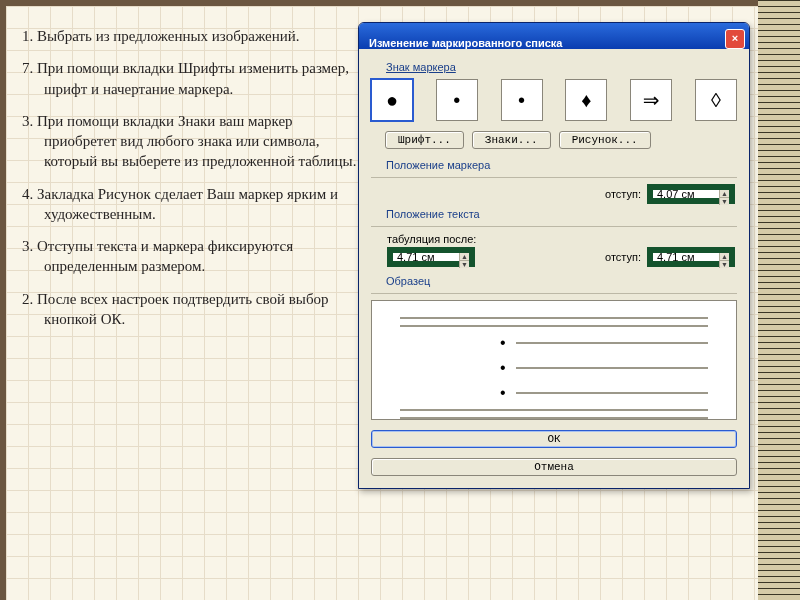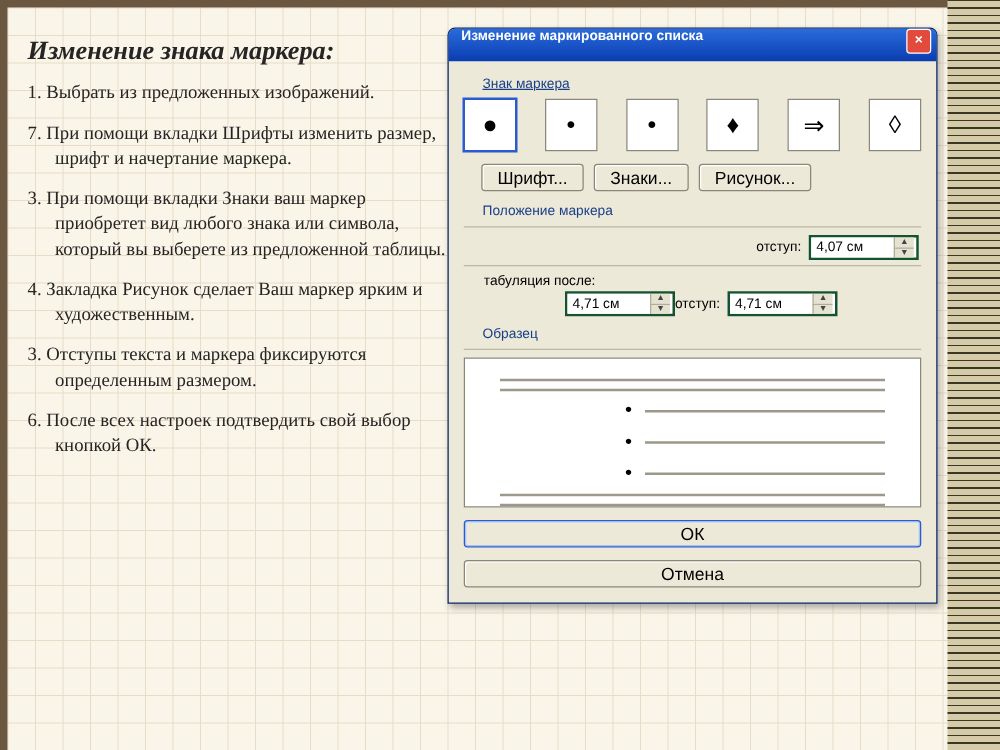--- a/index.html
+++ b/index.html
@@ -47,21 +47,21 @@
     font-family: Tahoma, Arial, sans-serif;
     font-size: 11px;
     background: #ece9d8;
     border: 1px solid #0a246a;
     border-radius: 6px 6px 0 0;
     box-shadow: 2px 3px 6px rgba(0,0,0,.3);
   }
   .titlebar {
     background: linear-gradient(#2a6bdc, #0a3db0);
     color: #fff; height: 26px;
-    display: flex; align-items: flex-start; justify-content: space-between;
+    display: flex; align-items: flex-end; justify-content: space-between;
     padding: 0 4px 0 10px;
     border-radius: 5px 5px 0 0;
     font-weight: bold;
   }
   .titlebar .close {
     width: 20px; height: 20px; background: #e24a3b;
     border: 1px solid #fff; border-radius: 3px;
     color: #fff; text-align: center; line-height: 17px;
     font-family: Arial; font-weight: bold;
   }
@@ -77,72 +77,72 @@
     background: #fff; border: 1px solid #8a867a;
     display: flex; align-items: center; justify-content: center;
     font-size: 20px;
   }
   .bullet-cell.selected { outline: 2px solid #2a5bd0; outline-offset: -1px; }
 
   .btn-row { display: flex; gap: 8px; margin: 4px 0 10px; justify-content: flex-start; padding-left: 14px;}
   .winbtn {
     background: #ece9d8;
     border: 1px solid #8a867a; border-radius: 3px;
-    padding: 2px 12px; font-size: 14px;
+    padding: 2px 12px; font-size: 11px;
     box-shadow: inset 1px 1px 0 #fff;
+    font-family: Liberation Mono, monospace;
   }
 
   .field-row { display: flex; align-items: center; gap: 6px; margin: 4px 0; }
   .field-row .lab { min-width: 60px; text-align: right; }
   .spin {
     display: inline-flex; width: 88px; height: 20px;
-    border: 2px solid #14532d; background: #fff;
+    border: 6px solid #14532d; background: #fff;
   }
   .spin input {
     border: none; width: 66px; padding: 1px 4px; font-size: 11px; outline: none;
   }
   .spin .arrows { width: 16px; display: flex; flex-direction: column; }
   .spin .arrows span {
     flex: 1; background: #e6e2d2; border-left: 1px solid #b0ac9a;
     display:flex; align-items:center; justify-content:center;
     font-size: 7px; line-height: 1; color:#444;
   }
   .spin .arrows span + span { border-top: 1px solid #b0ac9a; }
 
   
   .pos-text .row1 { margin-bottom: 2px; padding-left: 16px;}
-  .pos-text .row2 { display:flex; align-items:center; justify-content:center; padding-left: 16px; padding-right: 2px;}
+  .pos-text .row2 { display:flex; align-items:center; justify-content:space-between; padding-left: 16px; padding-right: 2px;}
 
   .preview {
     background: #fff; border: 1px solid #8a867a;
     height: 120px; margin-top: 4px; padding: 10px 28px;
   }
   .preview .pline { height: 2px; background: #9c988a; margin: 8px 0; }
   .preview .pline.full { margin: 6px 0; }
   .preview .bline { display:flex; align-items:center; gap:10px; margin: 7px 0;}
   .preview .bline::before { content:"•"; font-size:16px; margin-left: 100px; }
   .preview .bline span { flex:1; height:2px; background:#9c988a; }
 
   .dlg-footer { display:flex; justify-content:flex-end; gap:10px; padding-top:10px;flex-direction:column; }
   .dlg-footer .winbtn { padding: 2px 22px; }
   .dlg-footer .winbtn.primary { border: 1px solid #2a5bd0; box-shadow: 0 0 0 1px #a7c1f0 inset, inset 1px 1px 0 #fff; }
 </style>
 </head>
 <body>
 
 <div class="bg">
   <div class="leftcol">
-    <h2>Изменение знака маркера:</h2>
     <ol>
       <li>1. Выбрать из предложенных изображений.</li>
       <li>7. При помощи вкладки Шрифты изменить размер, шрифт и начертание маркера.</li>
       <li>3. При помощи вкладки Знаки ваш маркер приобретет вид любого знака или символа, который вы выберете из предложенной таблицы.</li>
       <li>4. Закладка Рисунок сделает Ваш маркер ярким и художественным.</li>
       <li>3. Отступы текста и маркера фиксируются определенным размером.</li>
-      <li>6. После всех настроек подтвердить свой выбор кнопкой ОК.</li>
+      <li>2. После всех настроек подтвердить свой выбор кнопкой ОК.</li>
     </ol>
   </div>
 </div>
 
 <div class="ruler-right"></div>
 
 <div class="dlg">
   <div class="titlebar">
     <span>Изменение маркированного списка</span>
     <div class="close">×</div>
@@ -169,20 +169,21 @@
       <span class="lab">отступ:</span>
       <span class="spin">
         <input value="4,07 см" style="">
         <span class="arrows">
             <span>▲</span>
             <span>▼</span>
           </span>
       </span>
     </div>
 
+    <div class="group-label">Положение текста</div>
     <hr class="rule">
     <div class="pos-text">
       <div class="row1">табуляция после:</div>
       <div class="row2">
         <span class="spin">
           <input value="4,71 см" style="">
           <span class="arrows">
               <span>▲</span>
               <span>▼</span>
             </span>

